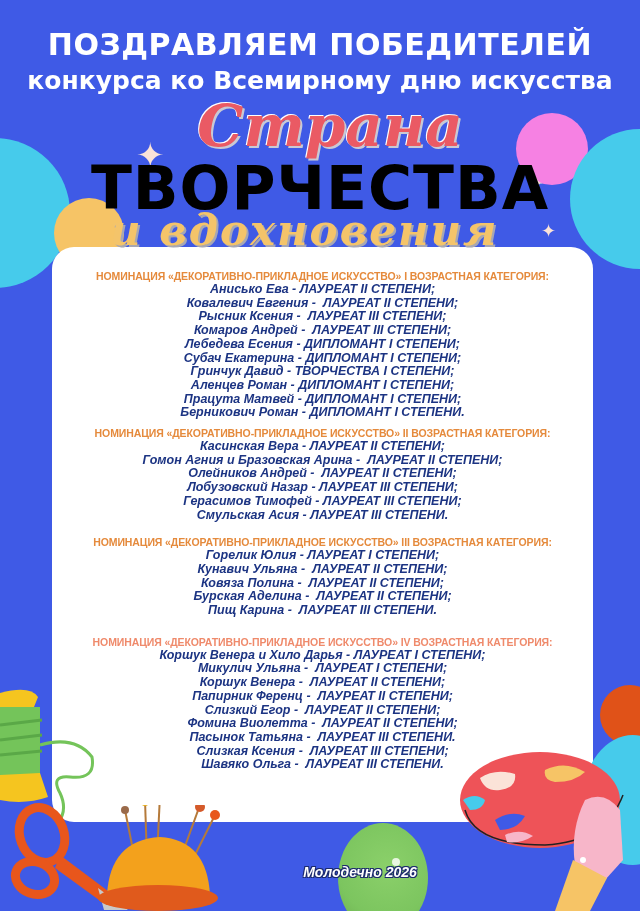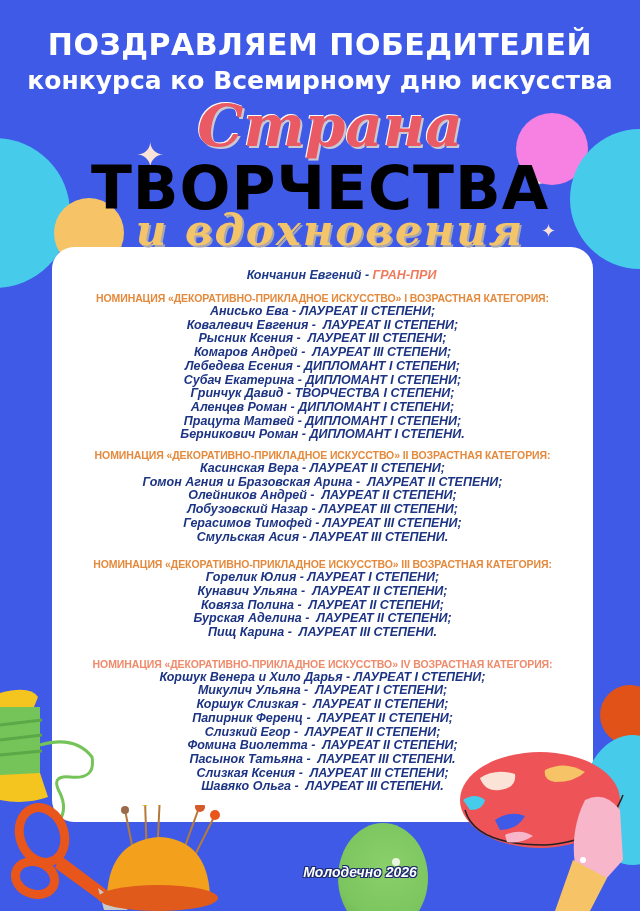--- a/index.html
+++ b/index.html
@@ -22,21 +22,21 @@
     font-family: "DejaVu Serif", serif; font-style: italic; font-weight: bold;
     font-size: 58px; color: #ea5a64;
     text-shadow: 2px 2px 0 #c9c9d4, -1px -1px 0 #ffffff;
   }
   #title-main {
     left: 0; width: 640px; top: 158px; text-align: center; color: #000000;
     font-family: "DejaVu Sans", sans-serif; font-weight: bold; font-size: 60px;
     letter-spacing: 1px; line-height: 1;
   }
   #title-sub {
-    left: 110px; top: 210px; width: 440px; text-align: center;
+    left: 110px; top: 210px; width: 440px; 
     font-family: "DejaVu Serif", serif; font-style: italic; font-weight: bold;
     font-size: 42px; color: #f4c46a; letter-spacing: 2px;
     text-shadow: 2px 2px 0 #a7a7b3;
     line-height: 1;
   }
   #panel {
     left: 52px; top: 247px; width: 541px; height: 575px;
     background: #fff; border-radius: 22px;
   }
   #content {
@@ -82,23 +82,20 @@
 <div class="abs headline" id="h2">конкурса ко Всемирному дню искусства</div>
 
 <div class="abs" id="title-script">Страна</div>
 <div class="abs" id="title-main">ТВОРЧЕСТВА</div>
 
 <div class="abs" id="panel"></div>
 
 <div class="abs" id="title-sub">и вдохновения</div>
 
 <div class="abs" id="content">
-  <div class="grand" style="margin-left:38px;">
-    <span>Кончанин Евгений - </span><span class="award">ГРАН-ПРИ</span>
-  </div>
 
   <div>
     <div class="cat">НОМИНАЦИЯ «ДЕКОРАТИВНО-ПРИКЛАДНОЕ ИСКУССТВО» I ВОЗРАСТНАЯ КАТЕГОРИЯ:</div>
     <div class="row">Анисько Ева - ЛАУРЕАТ II СТЕПЕНИ;</div>
     <div class="row">Ковалевич Евгения -  ЛАУРЕАТ II СТЕПЕНИ;</div>
     <div class="row">Рысник Ксения -  ЛАУРЕАТ III СТЕПЕНИ;</div>
     <div class="row">Комаров Андрей -  ЛАУРЕАТ III СТЕПЕНИ;</div>
     <div class="row">Лебедева Есения - ДИПЛОМАНТ I СТЕПЕНИ;</div>
     <div class="row">Субач Екатерина - ДИПЛОМАНТ I СТЕПЕНИ;</div>
     <div class="row">Гринчук Давид - ТВОРЧЕСТВА I СТЕПЕНИ;</div>
@@ -126,21 +123,21 @@
     <div class="row">Ковяза Полина -  ЛАУРЕАТ II СТЕПЕНИ;</div>
     <div class="row">Бурская Аделина -  ЛАУРЕАТ II СТЕПЕНИ;</div>
     <div class="row">Пищ Карина -  ЛАУРЕАТ III СТЕПЕНИ.</div>
   </div>
   <div class="gap2" style="height:16px;"></div>
 
   <div>
     <div class="cat last">НОМИНАЦИЯ «ДЕКОРАТИВНО-ПРИКЛАДНОЕ ИСКУССТВО» IV ВОЗРАСТНАЯ КАТЕГОРИЯ:</div>
     <div class="row">Коршук Венера и Хило Дарья - ЛАУРЕАТ I СТЕПЕНИ;</div>
     <div class="row">Микулич Ульяна -  ЛАУРЕАТ I СТЕПЕНИ;</div>
-    <div class="row">Коршук Слизкая -  ЛАУРЕАТ II СТЕПЕНИ;</div>
+    <div class="row">Коршук Венера -  ЛАУРЕАТ II СТЕПЕНИ;</div>
     <div class="row">Папирник Ференц -  ЛАУРЕАТ II СТЕПЕНИ;</div>
     <div class="row">Слизкий Егор -  ЛАУРЕАТ II СТЕПЕНИ;</div>
     <div class="row">Фомина Виолетта -  ЛАУРЕАТ II СТЕПЕНИ;</div>
     <div class="row">Пасынок Татьяна -  ЛАУРЕАТ III СТЕПЕНИ.</div>
     <div class="row">Слизкая Ксения -  ЛАУРЕАТ III СТЕПЕНИ;</div>
     <div class="row">Шавяко Ольга -  ЛАУРЕАТ III СТЕПЕНИ.</div>
   </div>
 </div>
 
 <svg class="abs" style="left:0;top:685px;" width="100" height="140" viewBox="0 0 100 140">

